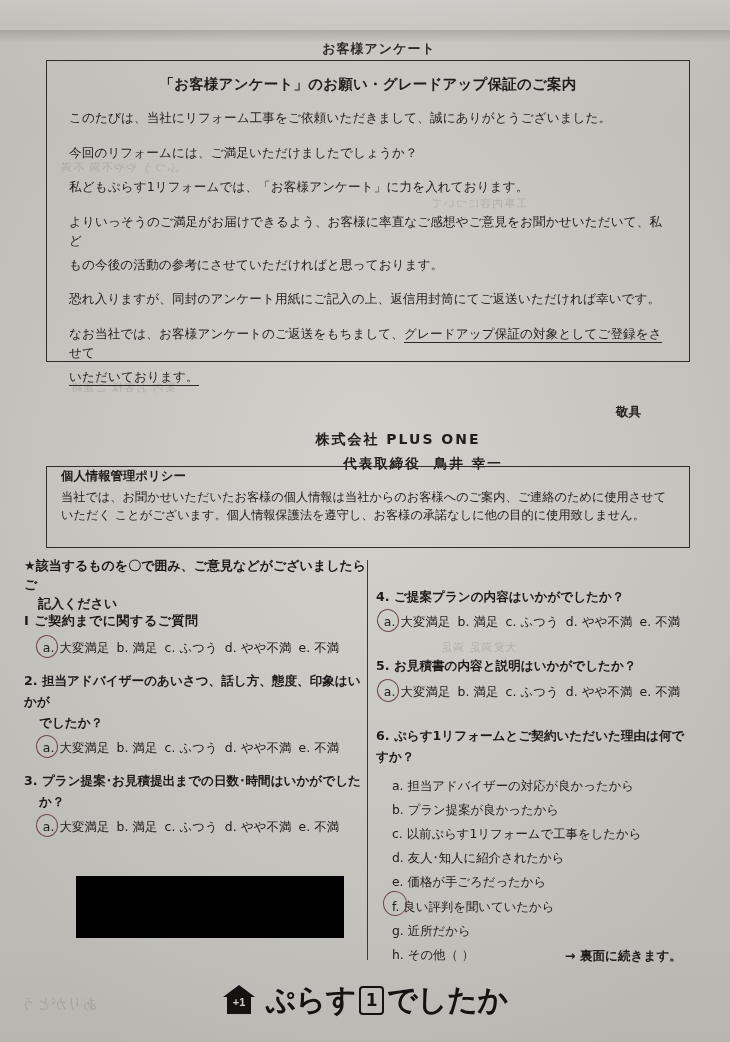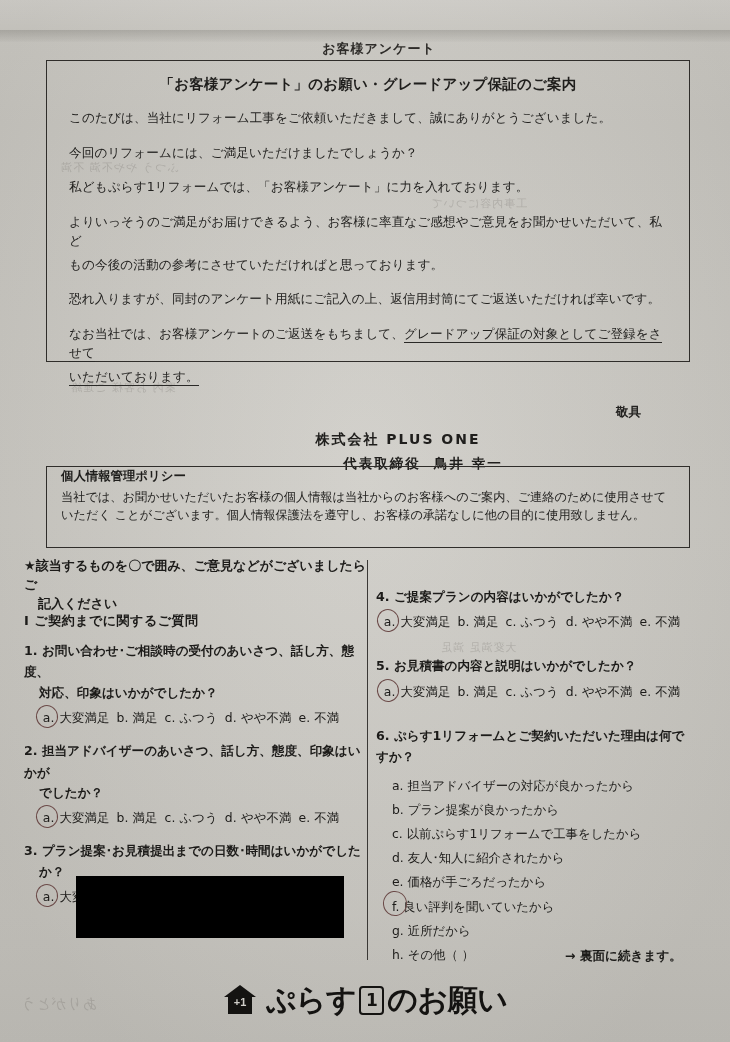--- a/index.html
+++ b/index.html
@@ -197,21 +197,20 @@
     <span>★該当するものを〇で囲み、ご意見などがございましたらご</span>
     <span class="l2">記入ください</span>
   </div>
 
   <div id="col-divider"></div>
 
   <div id="col-left">
     <div id="section-heading">Ⅰ  ご契約までに関するご質問</div>
     <div id="left-questions">
         <div class="q">
-          <div><span class="q-text">1. お問い合わせ･ご相談時の受付のあいさつ、話し方、態度、<span class="cont">対応、印象はいかがでしたか？</span></span></div>
           <div class="opts"><span class="opt"><span class="circled">a.</span> 大変満足</span><span class="opt"><span>b.</span> 満足</span><span class="opt"><span>c.</span> ふつう</span><span class="opt"><span>d.</span> やや不満</span><span class="opt"><span>e.</span> 不満</span></div>
         </div>
         <div class="q">
           <div><span class="q-text">2. 担当アドバイザーのあいさつ、話し方、態度、印象はいかが<span class="cont">でしたか？</span></span></div>
           <div class="opts"><span class="opt"><span class="circled">a.</span> 大変満足</span><span class="opt"><span>b.</span> 満足</span><span class="opt"><span>c.</span> ふつう</span><span class="opt"><span>d.</span> やや不満</span><span class="opt"><span>e.</span> 不満</span></div>
         </div>
         <div class="q">
           <div><span class="q-text">3. プラン提案･お見積提出までの日数･時間はいかがでした<span class="cont">か？</span></span></div>
           <div class="opts"><span class="opt"><span class="circled">a.</span> 大変満足</span><span class="opt"><span>b.</span> 満足</span><span class="opt"><span>c.</span> ふつう</span><span class="opt"><span>d.</span> やや不満</span><span class="opt"><span>e.</span> 不満</span></div>
         </div>
@@ -252,17 +251,17 @@
     <div id="logo-house">
       <svg viewBox="0 0 34 32" width="34" height="32" aria-hidden="true">
         <path d="M17 1 L33 13 L29 13 L29 30 L5 30 L5 13 L1 13 Z" fill="#141311"></path>
         <rect x="8" y="26" width="18" height="4" fill="#141311"></rect>
         <text x="17" y="22" font-size="11" font-weight="bold" fill="#d0cec9" text-anchor="middle" font-family="Liberation Sans, sans-serif">+1</text>
       </svg>
     </div>
     <div id="logo-text">
       <span>ぷらす</span>
       <span class="logo-one">1</span>
-      <span>のお願い</span>
+      <span>でしたか</span>
     </div>
   </div>
 
 </div>
 
 </body></html>

